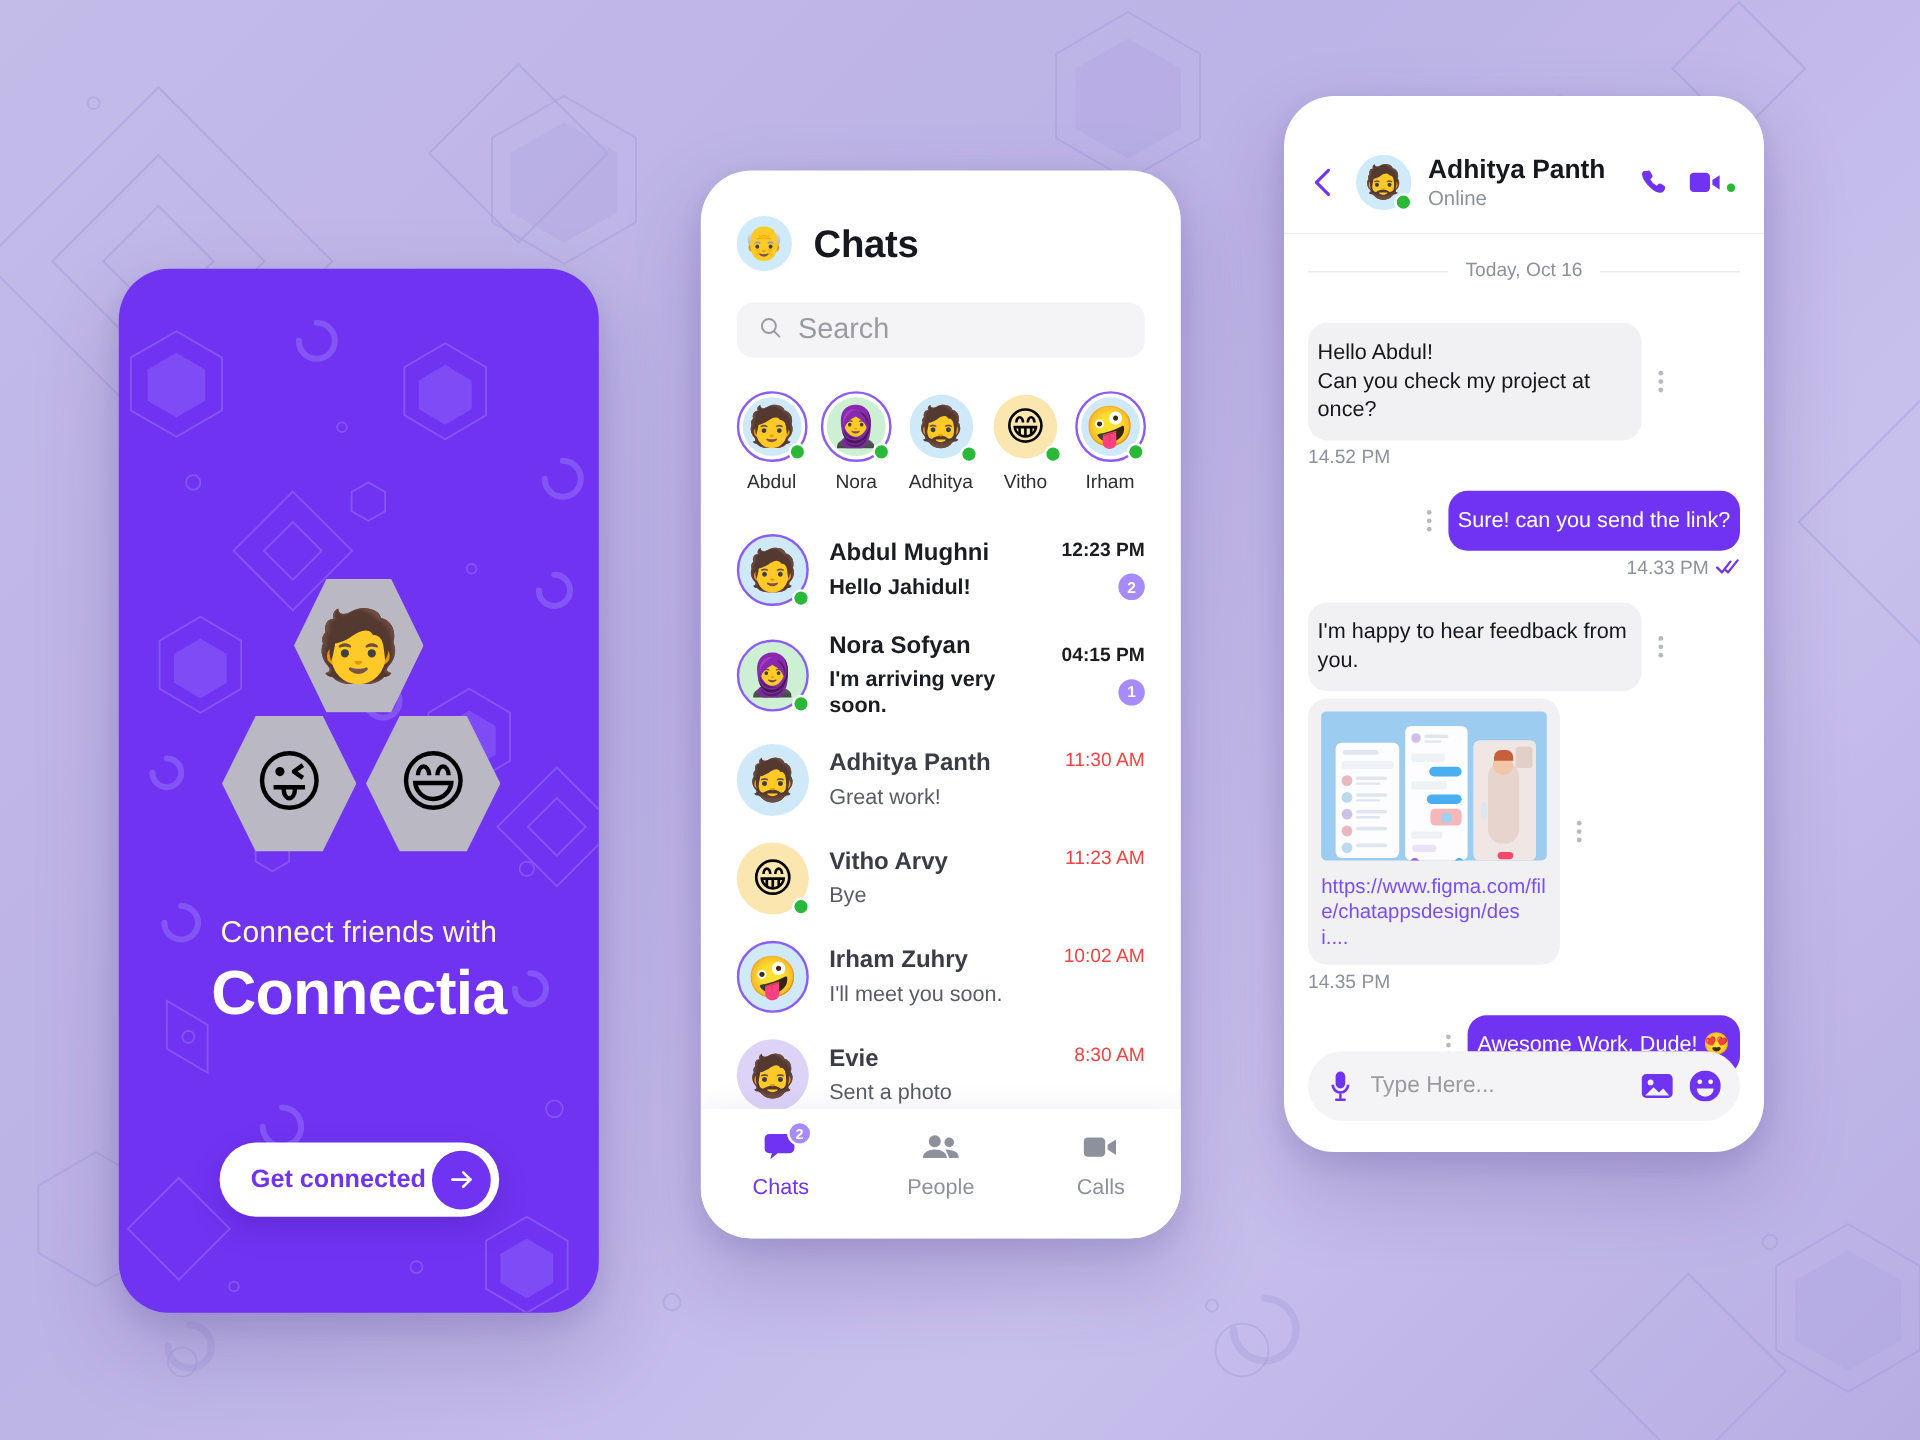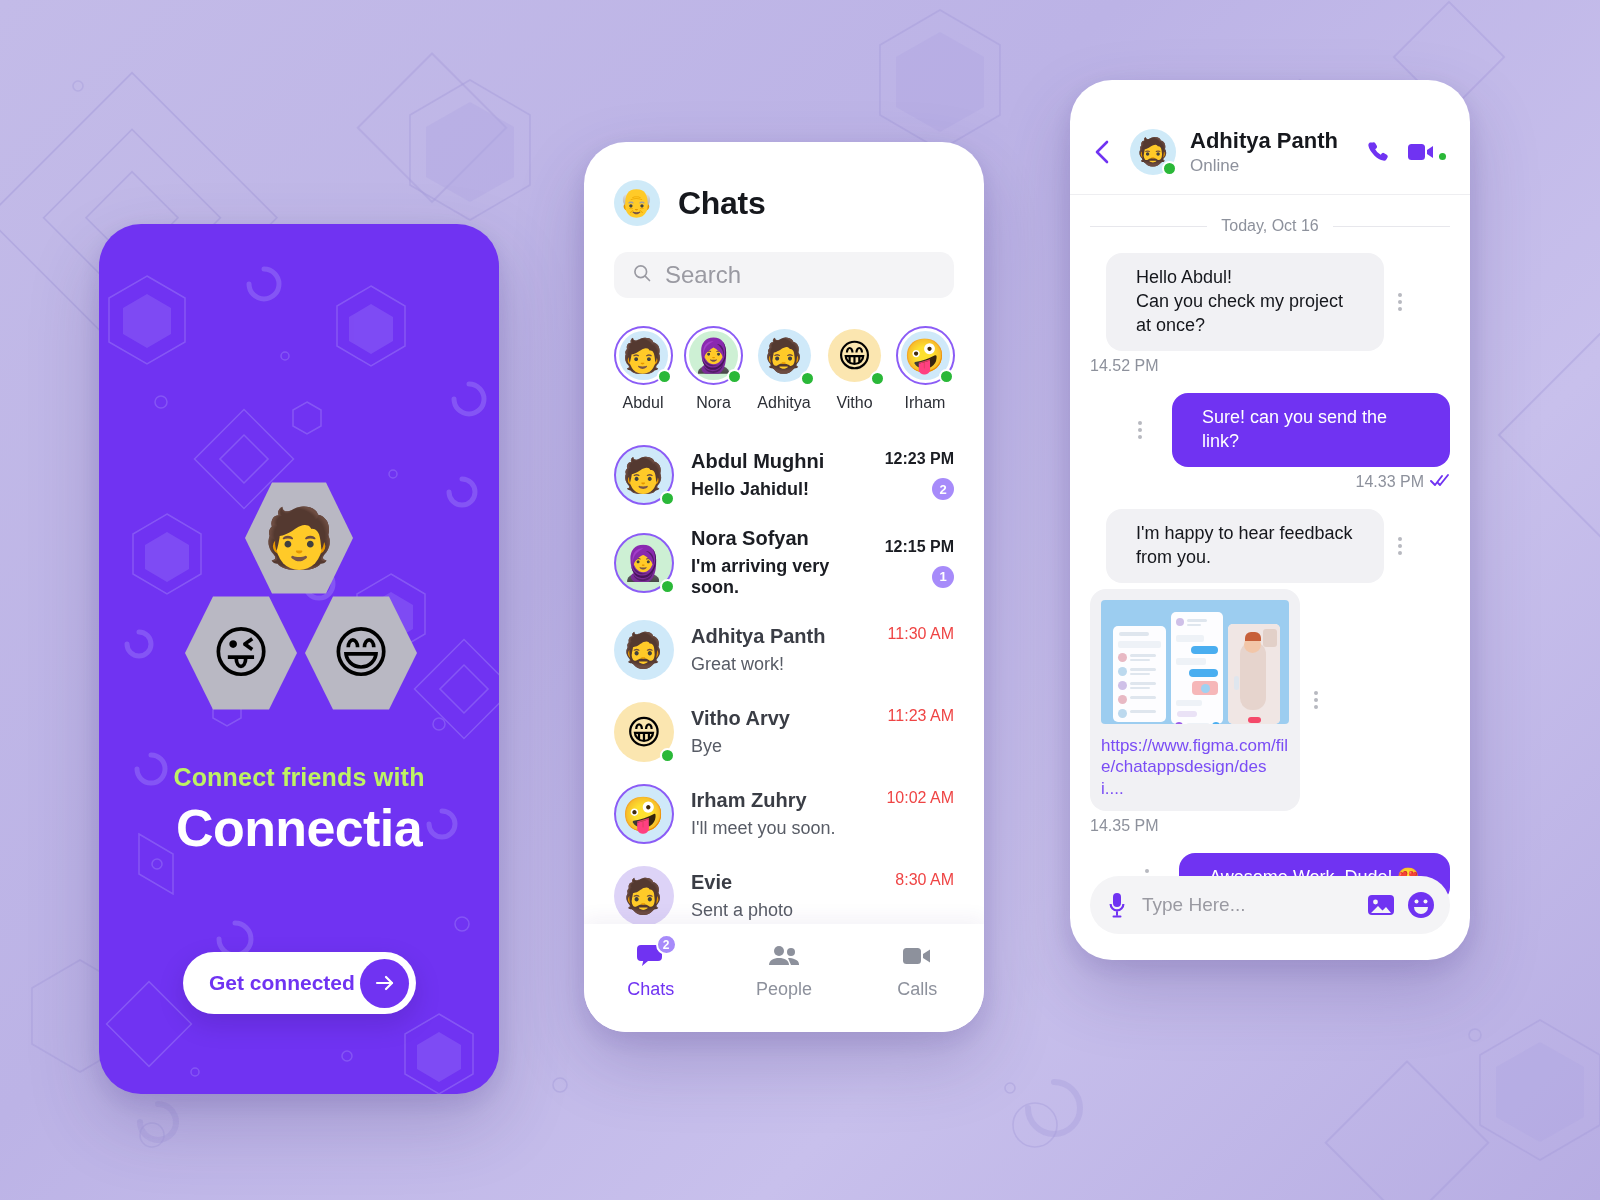--- a/index.html
+++ b/index.html
@@ -37,22 +37,22 @@
     display: flex; align-items: center; justify-content: center;
     font-size: 62px; line-height: 1;
   }
   .hex-top { width: 108px; height: 118px; left: 76px; top: 0; }
   .hex-left { width: 112px; height: 120px; left: 16px; top: 114px; }
   .hex-right { width: 112px; height: 120px; left: 136px; top: 114px; }
   .hex-top .mj { font-size: 58px; }
   .hex-left .mj, .hex-right .mj { font-size: 56px; }
 
   .p1-sub {
-    margin-top: 44px; color: #bef264; font-size: 25px; letter-spacing: .2px;
-    font-weight: 700;
+    margin-top: 44px; color: #fef9c3; font-size: 25px; letter-spacing: .2px;
+    font-weight: 400;
   }
   .p1-title {
     margin-top: 6px; color: #ffffff; font-size: 52px; font-weight: 700;
     letter-spacing: -0.6px;
   }
   .cta {
     position: absolute; left: 84px; bottom: 80px;
     width: 233px; height: 62px; background: #fff; border-radius: 34px;
     display: flex; align-items: center; justify-content: space-between;
     padding: 0 7px 0 26px; border: none; cursor: pointer;
@@ -152,29 +152,29 @@
   .back { width: 26px; display: flex; align-items: center; justify-content: center; cursor: pointer; }
   .p3-av-wrap { position: relative; width: 46px; height: 46px; }
   .p3-av { width: 46px; height: 46px; border-radius: 50%; background: #cfeaf8; display: flex; align-items: center; justify-content: center; font-size: 27px; }
   .p3-name { font-size: 22px; font-weight: 700; color: #16181d; }
   .p3-status { font-size: 17px; color: #8d919c; margin-top: 2px; }
   .p3-actions { margin-left: auto; display: flex; align-items: center; gap: 18px; }
   .ico-btn { cursor: pointer; display: flex; align-items: center; position: relative; }
   .vid-dot { width: 7px; height: 7px; border-radius: 50%; background: #2ab838; margin-left: 3px; align-self: flex-end; margin-bottom: 2px; }
 
   .p3-body { padding: 0 20px; }
-  .daydiv { display: flex; align-items: center; gap: 14px; margin: 22px 0 18px 0; }
+  .daydiv { display: flex; align-items: center; gap: 14px; margin: 22px 0 34px 0; }
   .daydiv .line { flex: 1; height: 1px; background: #e7e7ec; }
   .daydiv .txt { font-size: 16px; color: #8d919c; }
 
   .msgrow { display: flex; align-items: center; gap: 10px; margin-bottom: 4px; }
   .msgrow.out { justify-content: flex-end; }
   .bubble {
-    max-width: 278px; border-radius: 16px; padding: 13px 30px;
-    font-size: 18px; line-height: 1.33; margin-left: 16px;
+    max-width: 278px; border-radius: 16px; padding: 13px 8px;
+    font-size: 18px; line-height: 1.33;
   }
   .bubble.in { background: #f1f1f4; color: #15171c; }
   .bubble.out { background: #7033f2; color: #fff; }
   .kebab { display: flex; flex-direction: column; gap: 3px; cursor: pointer; padding: 4px; }
   .kebab i { width: 4px; height: 4px; border-radius: 50%; background: #b7b9c0; display: block; }
   .stamp { font-size: 16px; color: #8d919c; margin: 6px 0 18px 0; display: flex; align-items: center; gap: 6px; }
   .stamp.out { justify-content: flex-end; }
 
   .linkcard { background: #f1f1f4; border-radius: 16px; padding: 11px; width: 210px; }
   .linkimg {
@@ -404,21 +404,21 @@
         <div class="row-av" style="background:#cdf0d4">
             <span class="mj">🧕</span>
           </div>
         <span class="dot"></span>
       </div>
       <div class="row-mid">
         <div class="row-name unread">Nora Sofyan</div>
         <div class="row-msg unread">I'm arriving very soon.</div>
       </div>
       <div class="row-right">
-        <div class="row-time unread">12:15 PM</div>
+        <div class="row-time unread">04:15 PM</div>
         <div class="badge">1</div>
       </div>
     </div>
 
     <div class="chatrow">
       <div class="row-av-wrap">
         <div class="row-av" style="background:#cfe9f9">
             <span class="mj">🧔</span>
           </div>
       </div>

